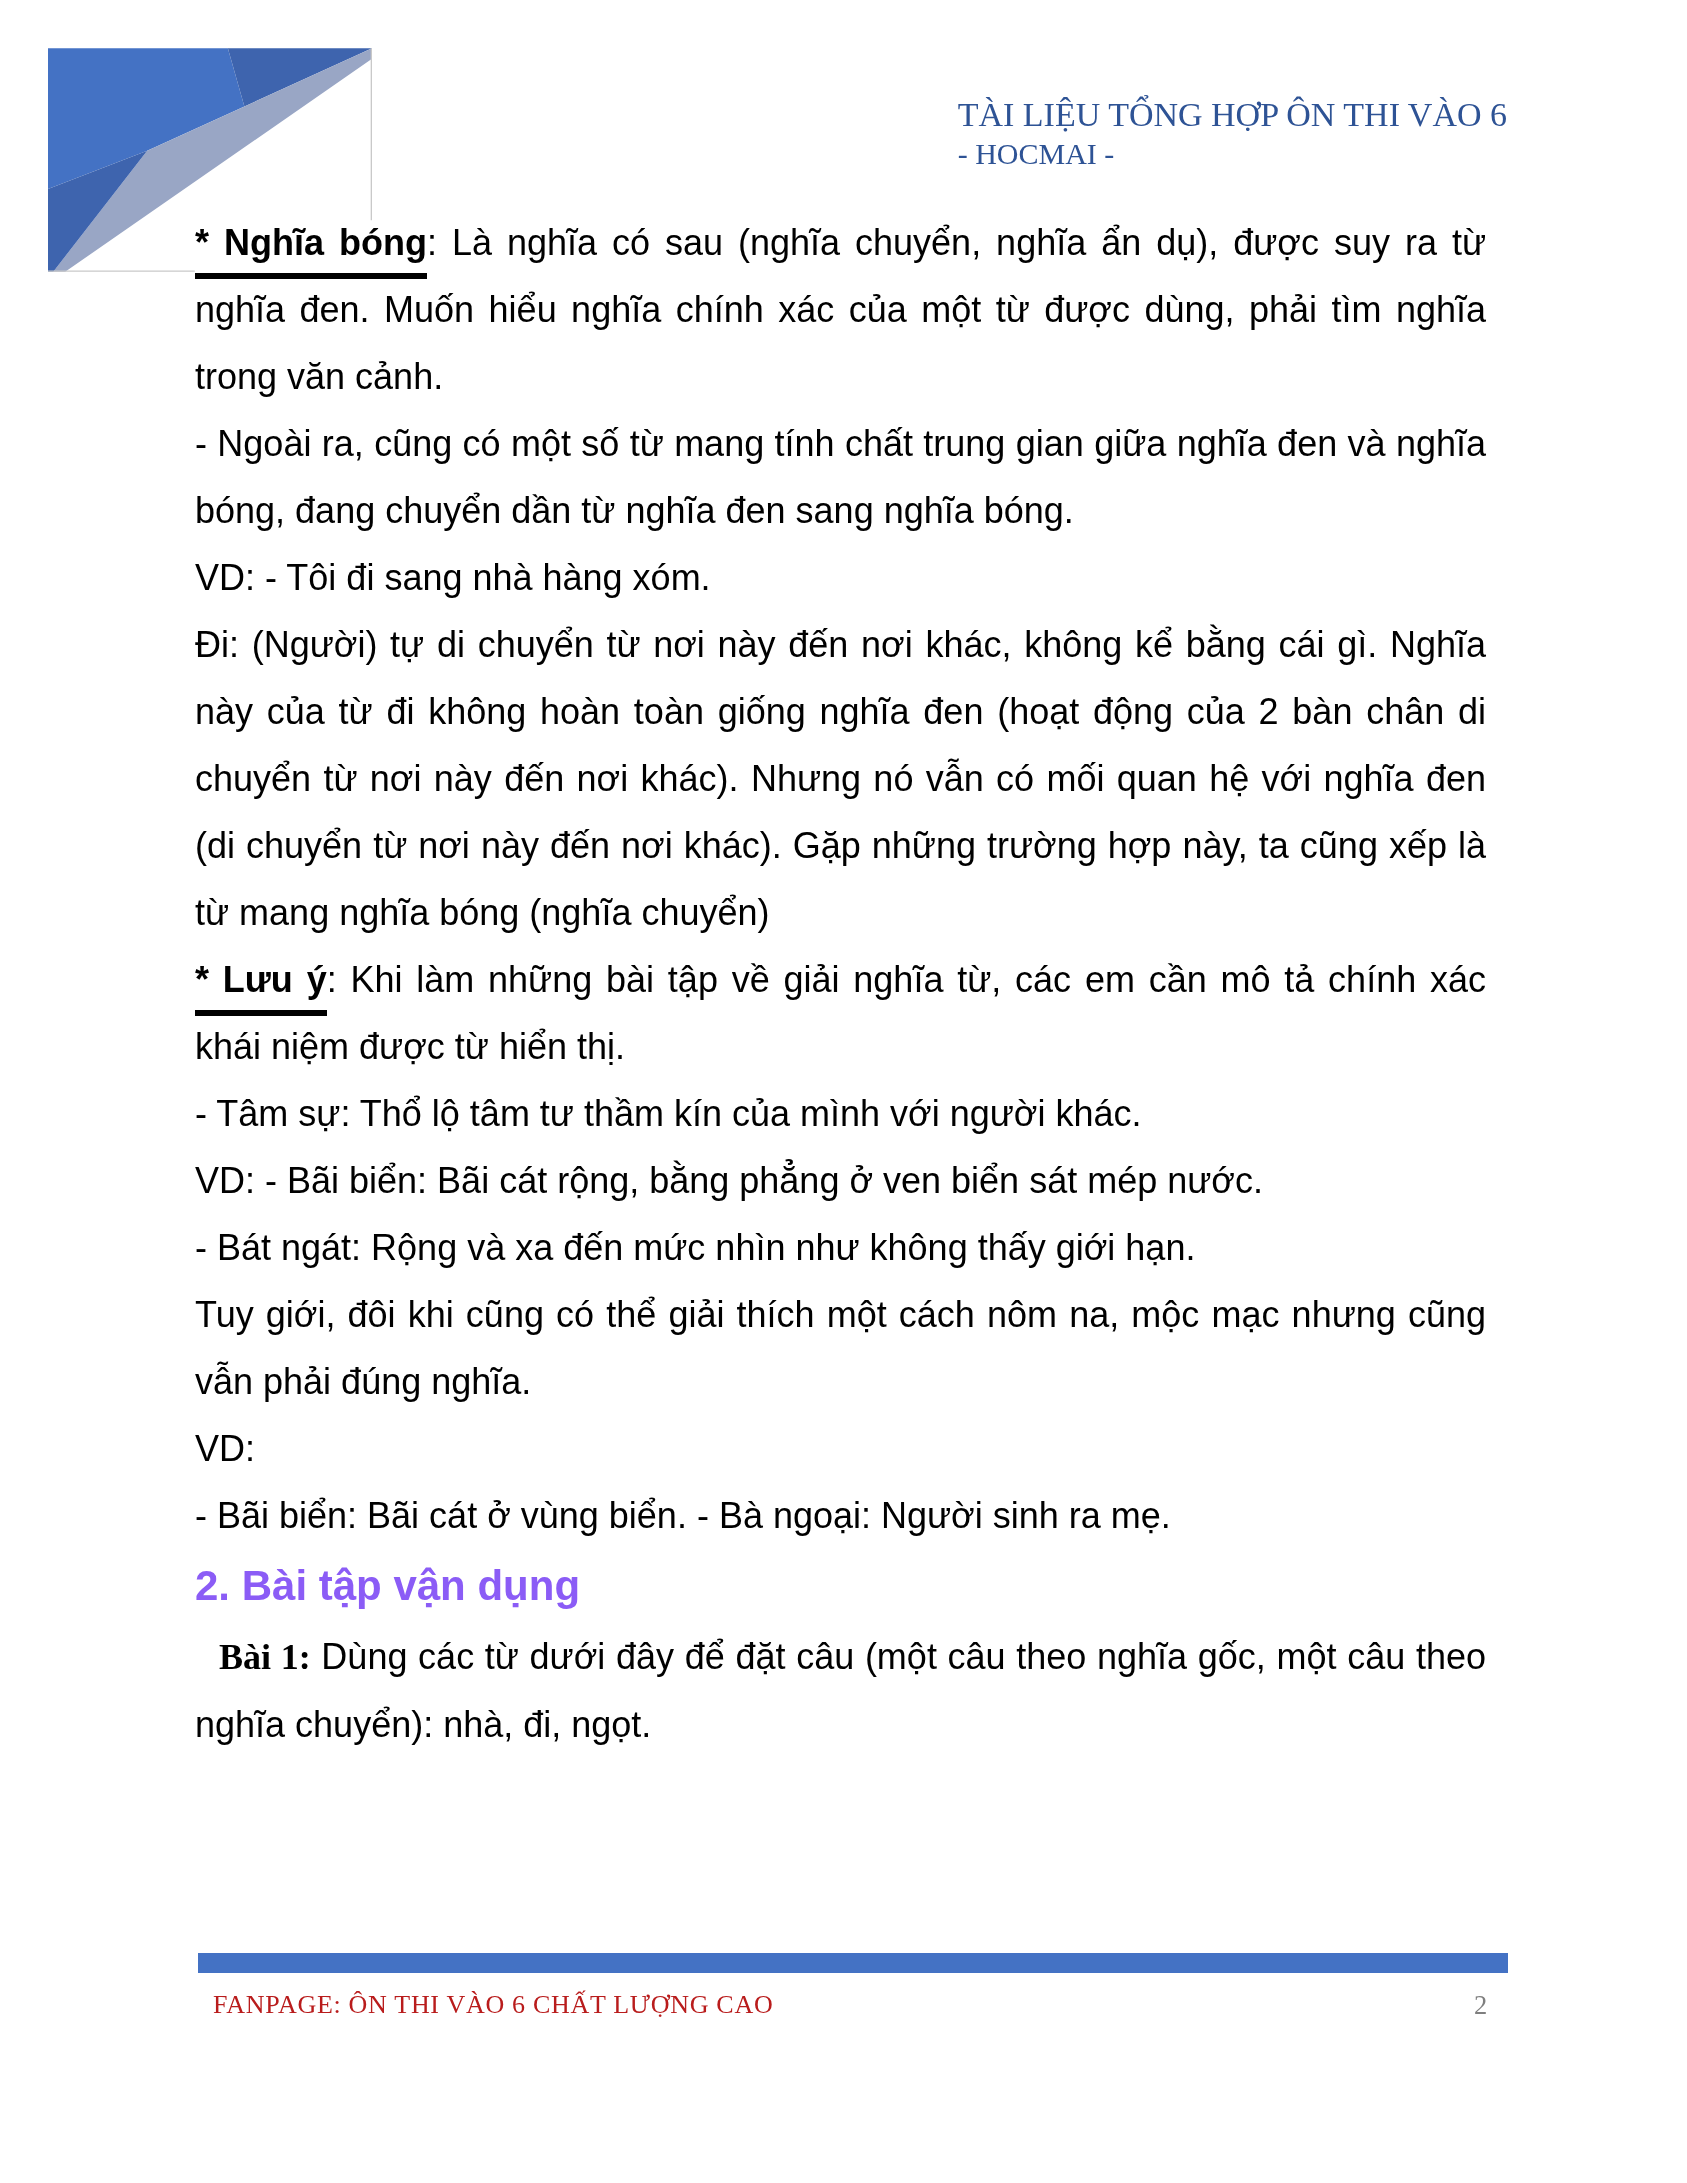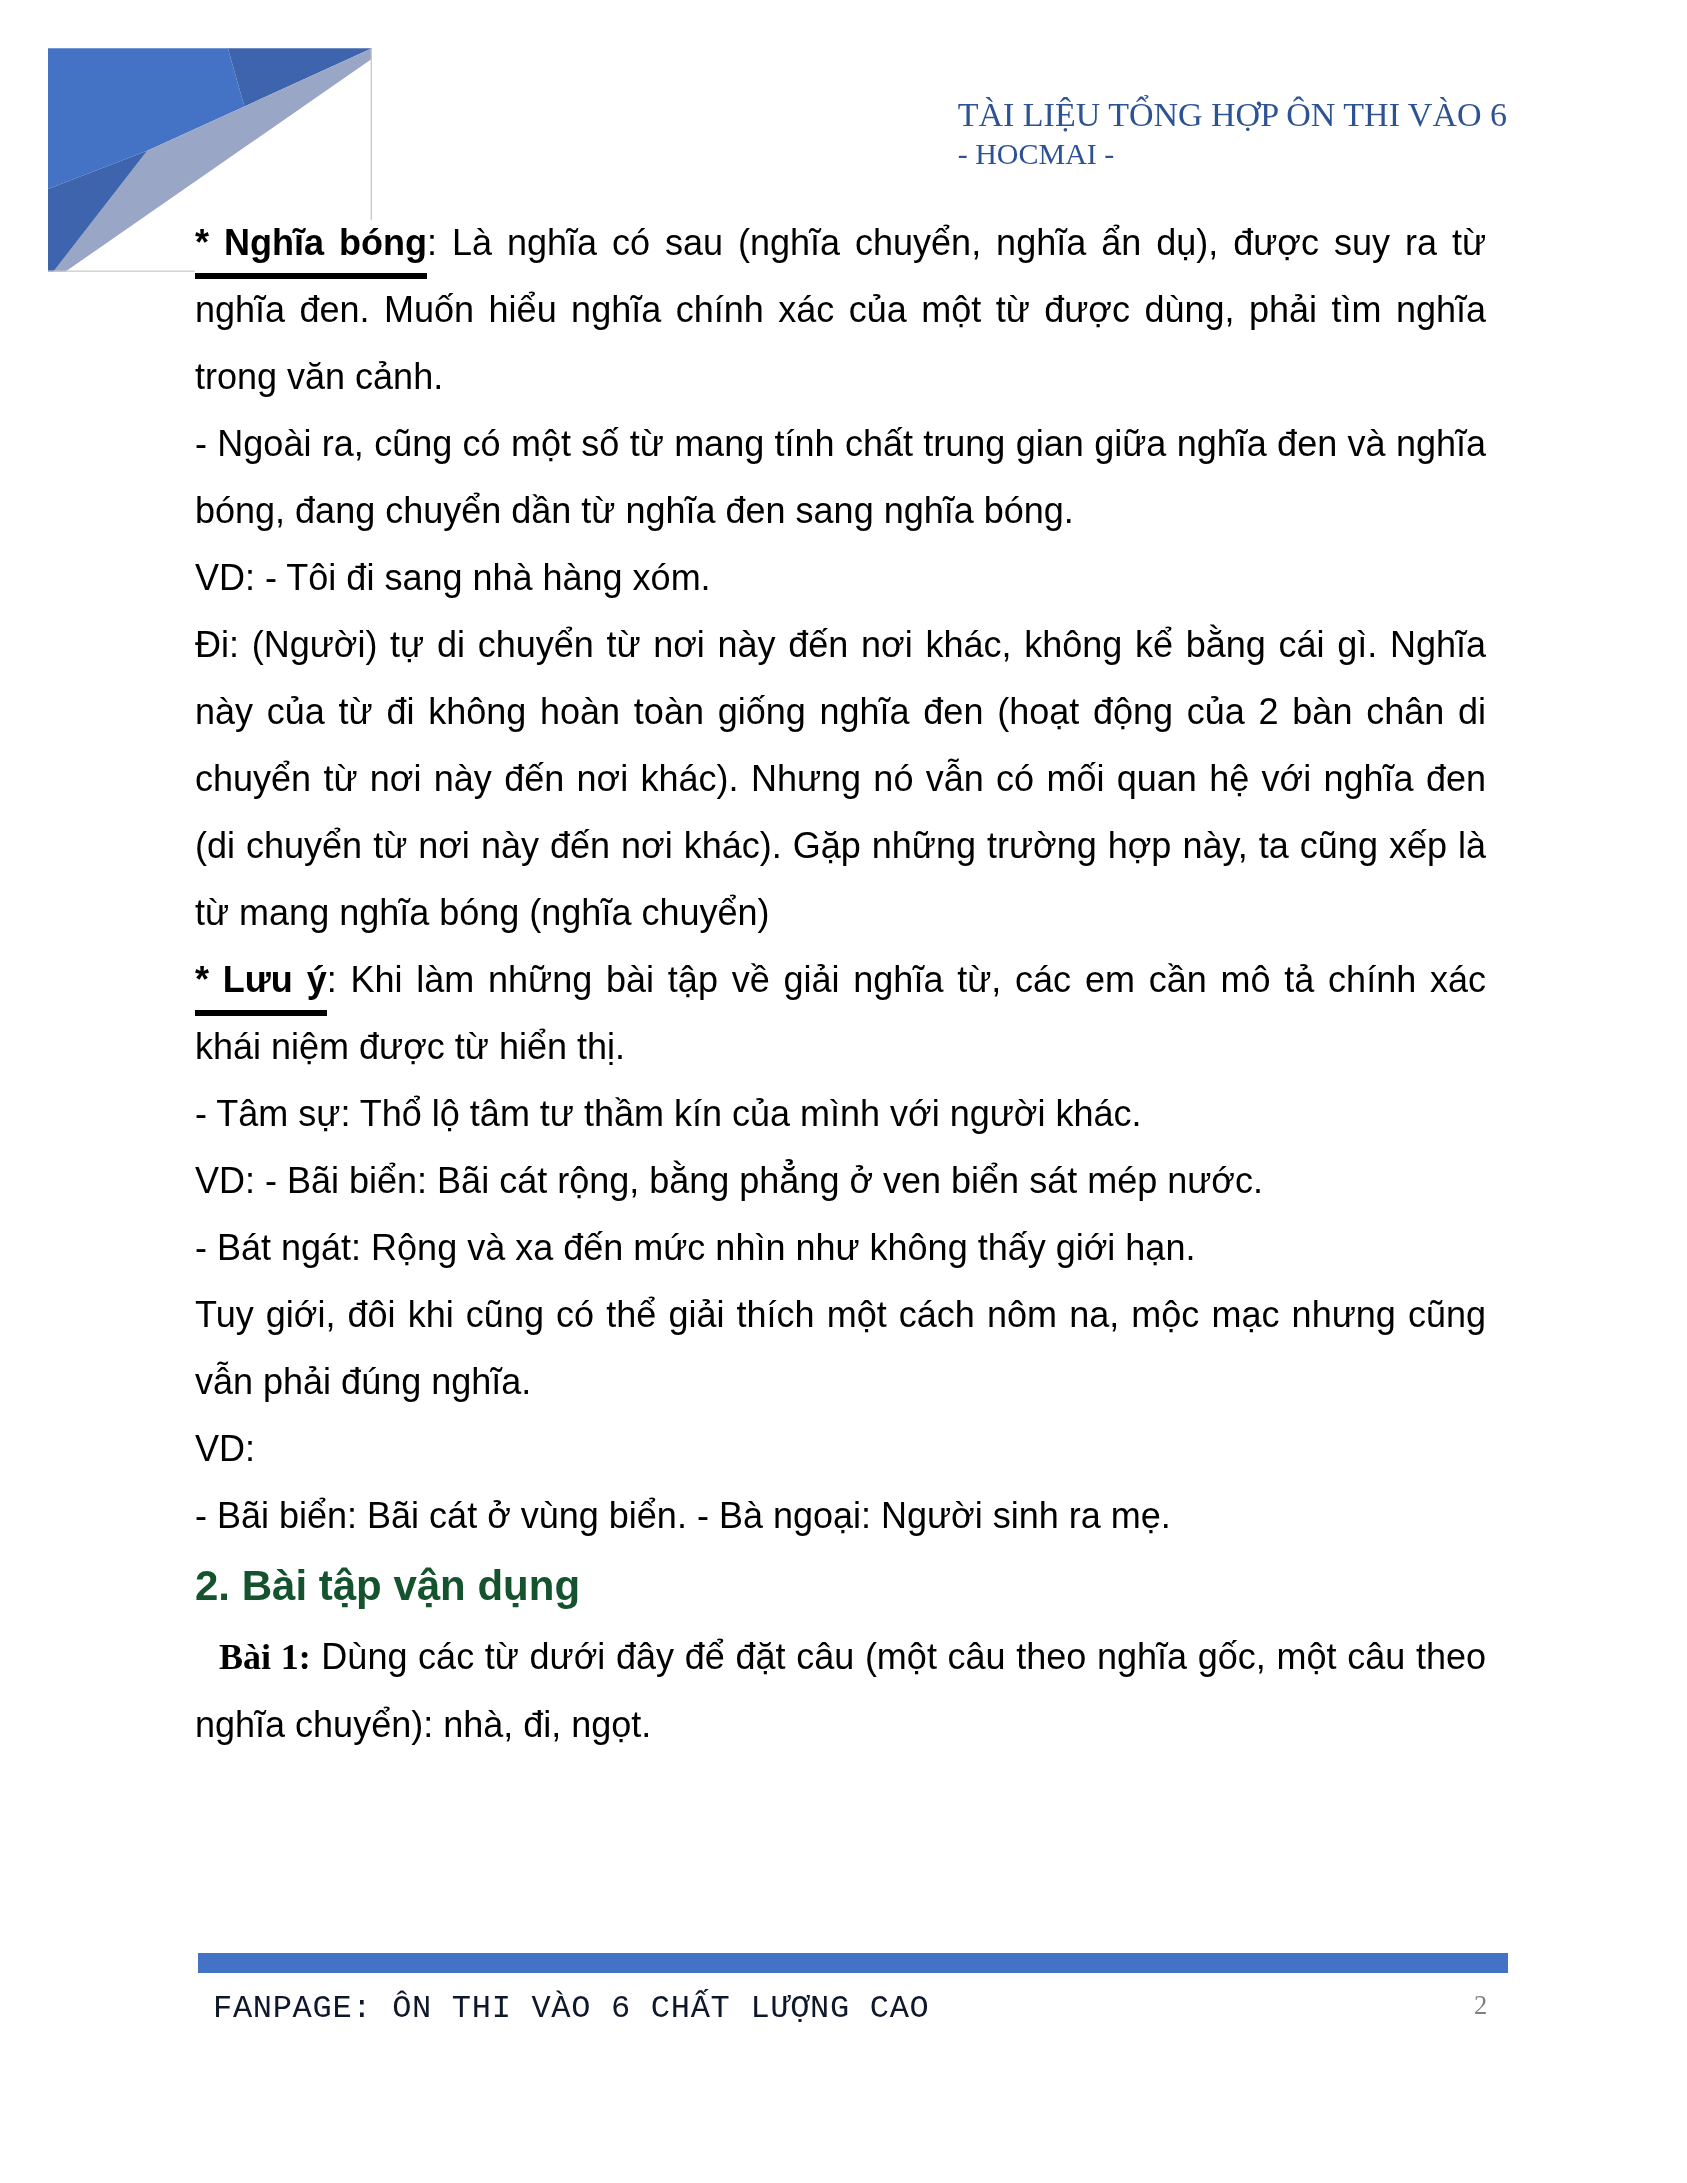--- a/index.html
+++ b/index.html
@@ -58,23 +58,23 @@
     left:198px;
     top:1953px;
     width:1310px;
     height:20px;
     background:#4472C4;
   }
   .footer-text{
     position:absolute;
     left:213px;
     top:1990px;
-    font-family:Liberation Mono, monospace;
-    font-size:32px;
-    color:#0f172a;
+    font-family:Liberation Serif, serif;
+    font-size:26px;
+    color:#b91c1c;
     letter-spacing:0.7px;
   }
   .footer-page{
     position:absolute;
     left:1474px;
     top:1990px;
     font-family:"Liberation Serif", serif;
     font-size:26.5px;
     color:#7F7F7F;
   }
@@ -103,21 +103,21 @@
       <div class="para">- Ngoài ra, cũng có một số từ mang tính chất trung gian giữa nghĩa đen và nghĩa bóng, đang chuyển dần từ nghĩa đen sang nghĩa bóng.</div>
       <div class="para">VD: - Tôi đi sang nhà hàng xóm.</div>
       <div class="para">Đi: (Người) tự di chuyển từ nơi này đến nơi khác, không kể bằng cái gì. Nghĩa này của từ đi không hoàn toàn giống nghĩa đen (hoạt động của 2 bàn chân di chuyển từ nơi này đến nơi khác). Nhưng nó vẫn có mối quan hệ với nghĩa đen (di chuyển từ nơi này đến nơi khác). Gặp những trường hợp này, ta cũng xếp là từ mang nghĩa bóng (nghĩa chuyển)</div>
       <div class="para"><span class="prefix-bu">* Lưu ý</span>: Khi làm những bài tập về giải nghĩa từ, các em cần mô tả chính xác khái niệm được từ hiển thị.</div>
       <div class="para">- Tâm sự: Thổ lộ tâm tư thầm kín của mình với người khác.</div>
       <div class="para">VD: - Bãi biển: Bãi cát rộng, bằng phẳng ở ven biển sát mép nước.</div>
       <div class="para">- Bát ngát: Rộng và xa đến mức nhìn như không thấy giới hạn.</div>
       <div class="para">Tuy giới, đôi khi cũng có thể giải thích một cách nôm na, mộc mạc nhưng cũng vẫn phải đúng nghĩa.</div>
       <div class="para">VD:</div>
       <div class="para">- Bãi biển: Bãi cát ở vùng biển. - Bà ngoại: Người sinh ra mẹ.</div>
-      <div class="heading" style="color: #14532d;">2. Bài tập vận dụng</div>
+      <div class="heading" style="color: #8b5cf6;">2. Bài tập vận dụng</div>
       <div class="para"><span class="prefix-bs">Bài 1:</span> Dùng các từ dưới đây để đặt câu (một câu theo nghĩa gốc, một câu theo nghĩa chuyển): nhà, đi, ngọt.</div>
     </div>
 
   <div class="footer-bar"></div>
   <div class="footer-text">FANPAGE: ÔN THI VÀO 6 CHẤT LƯỢNG CAO</div>
   <div class="footer-page">2</div>
 
 </div>
 
 

